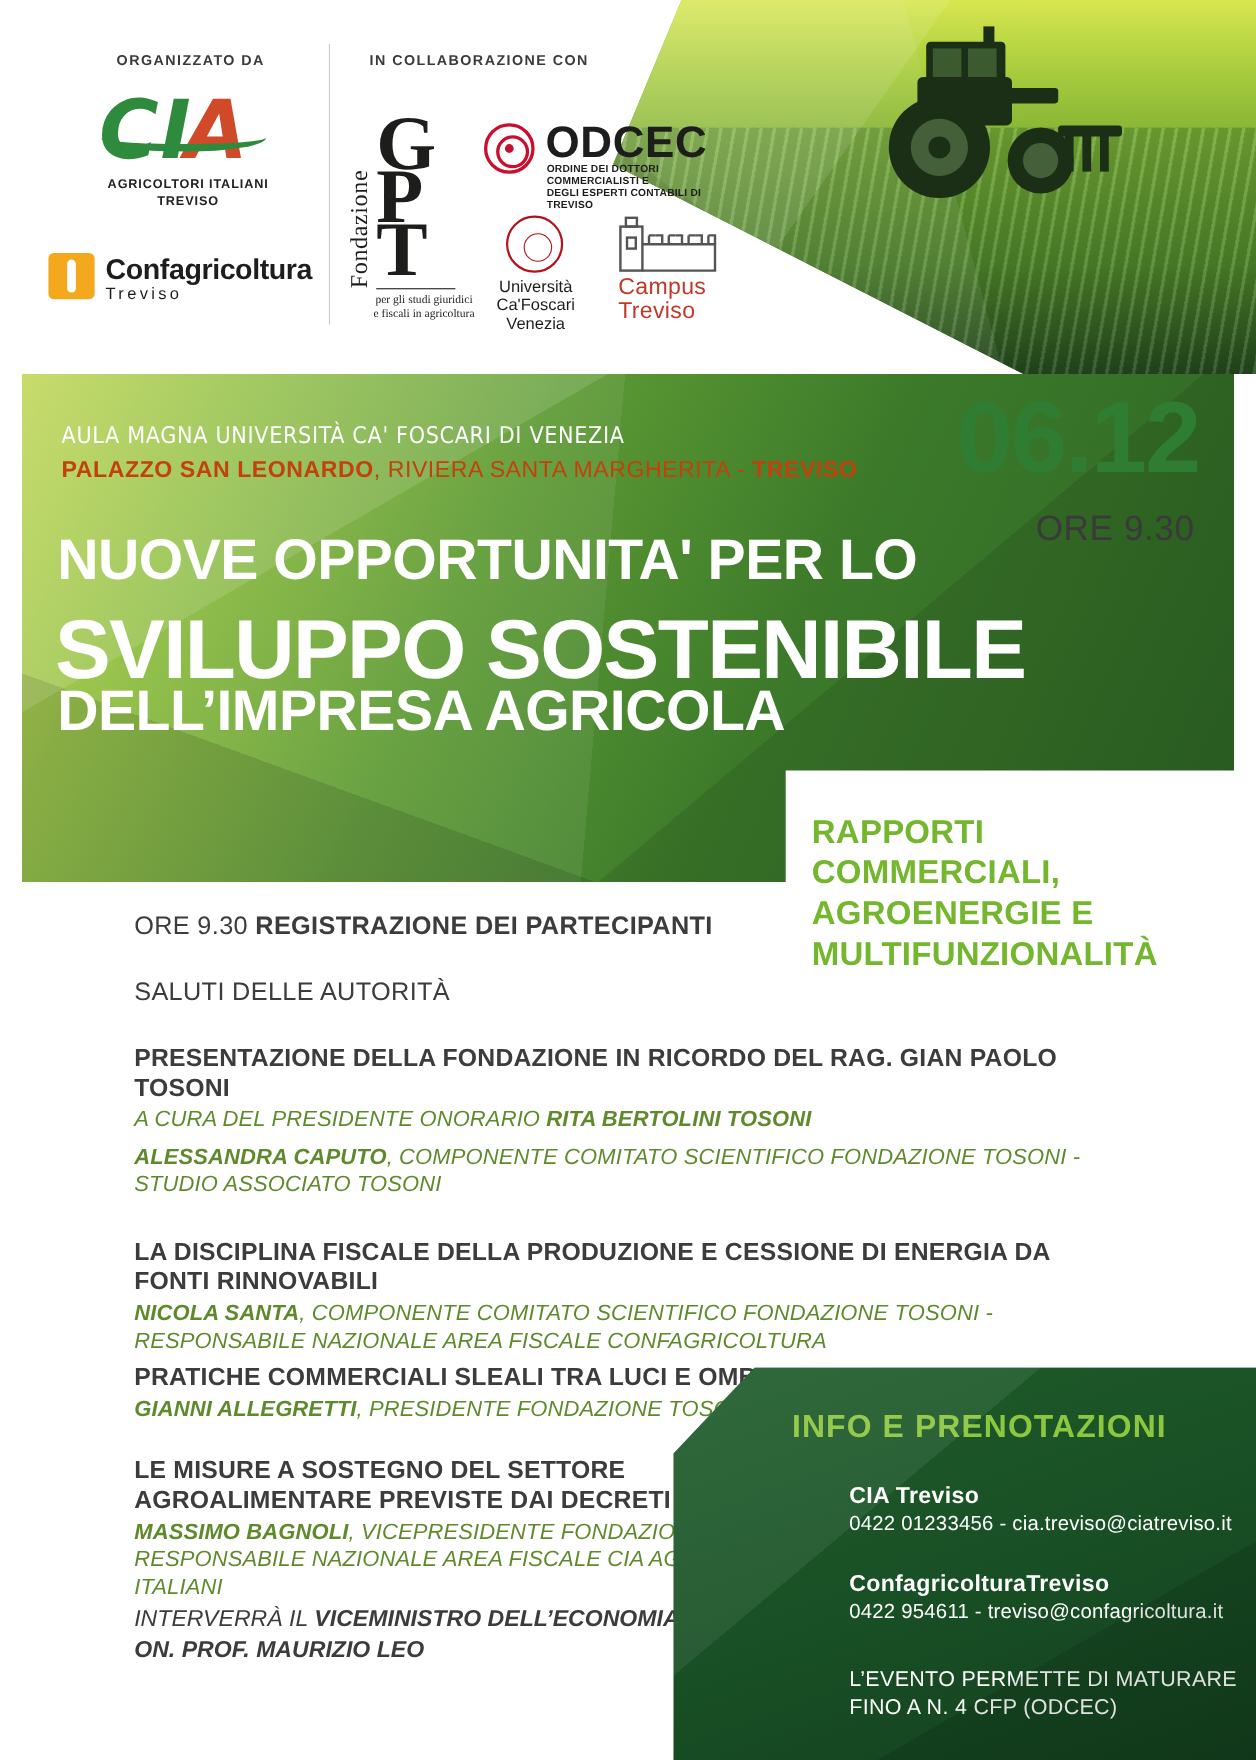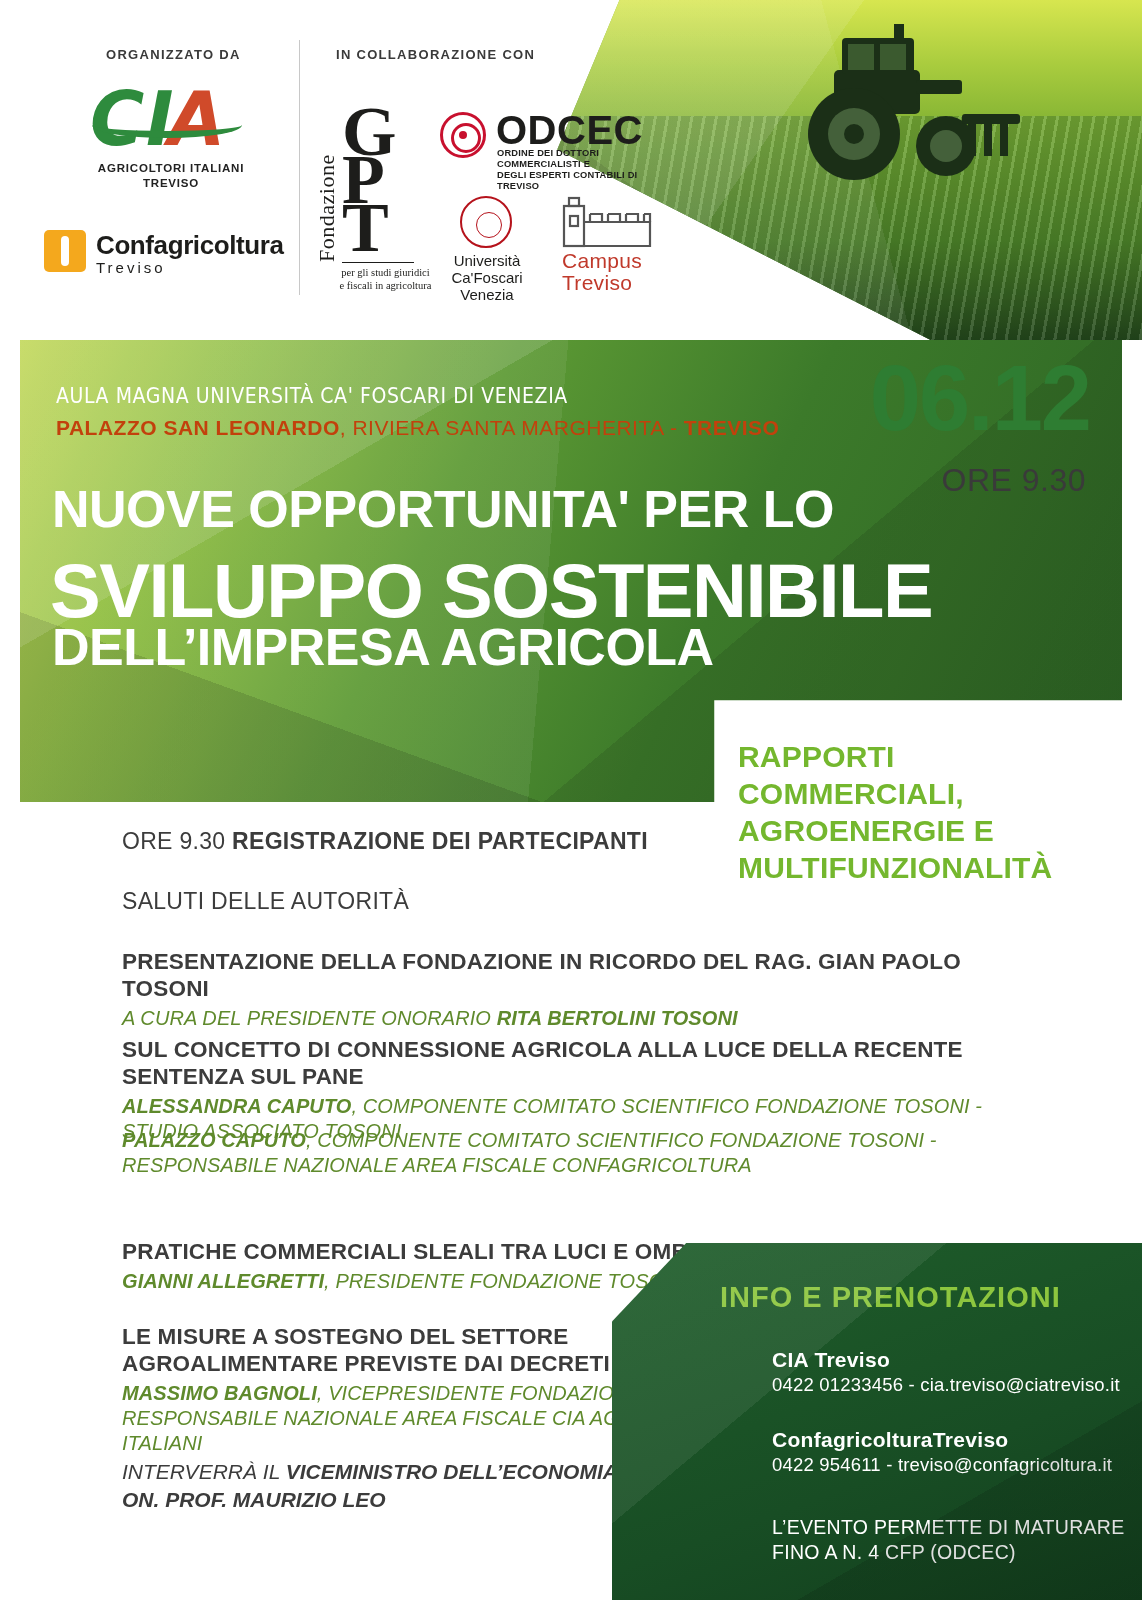--- a/index.html
+++ b/index.html
@@ -392,26 +392,26 @@
     <div class="p-row p-reg"><span>ORE 9.30 </span><b>REGISTRAZIONE DEI PARTECIPANTI</b></div>
 
     <div class="p-row p-saluti">SALUTI DELLE AUTORITÀ</div>
 
     <div class="talk" style="top:130px">
       <div class="talk-title">PRESENTAZIONE DELLA FONDAZIONE IN RICORDO DEL RAG. GIAN PAOLO TOSONI</div>
       <div class="talk-sub"><span>A CURA DEL PRESIDENTE ONORARIO </span><b>RITA BERTOLINI TOSONI</b><span></span></div>
     </div>
 
     <div class="talk" style="top:218px">
-      <div class="talk-title">SUL CONCETTO DI CONNESSIONE AGRICOLA ALLA LUCE DELLA RECENTE SENTENZA SUL PANE</div>
       <div class="talk-sub"><span></span><b>ALESSANDRA CAPUTO</b><span>, COMPONENTE COMITATO SCIENTIFICO FONDAZIONE TOSONI - STUDIO ASSOCIATO TOSONI</span></div>
     </div>
 
     <div class="talk" style="top:306px">
-      <div class="talk-sub"><span></span><b>PALAZZO CAPUTO</b><span>, COMPONENTE COMITATO SCIENTIFICO FONDAZIONE TOSONI - RESPONSABILE NAZIONALE AREA FISCALE CONFAGRICOLTURA</span></div>
+      <div class="talk-title">LA DISCIPLINA FISCALE DELLA PRODUZIONE E CESSIONE DI ENERGIA DA FONTI RINNOVABILI</div>
+      <div class="talk-sub"><span></span><b>NICOLA SANTA</b><span>, COMPONENTE COMITATO SCIENTIFICO FONDAZIONE TOSONI - RESPONSABILE NAZIONALE AREA FISCALE CONFAGRICOLTURA</span></div>
     </div>
 
     <div class="talk" style="top:420px">
       <div class="talk-title">PRATICHE COMMERCIALI SLEALI TRA LUCI E OMBRE</div>
       <div class="talk-sub"><span></span><b>GIANNI ALLEGRETTI</b><span>, PRESIDENTE FONDAZIONE TOSONI – STUDIO ALLEGRETTI</span></div>
     </div>
 
     <div class="talk" style="top:505px; width:620px">
       <div class="talk-title">LE MISURE A SOSTEGNO DEL SETTORE AGROALIMENTARE PREVISTE DAI DECRETI AIUTI</div>
       <div class="talk-sub"><span></span><b>MASSIMO BAGNOLI</b><span>, VICEPRESIDENTE FONDAZIONE TOSONI – RESPONSABILE NAZIONALE AREA FISCALE CIA AGRICOLTORI ITALIANI</span></div>

